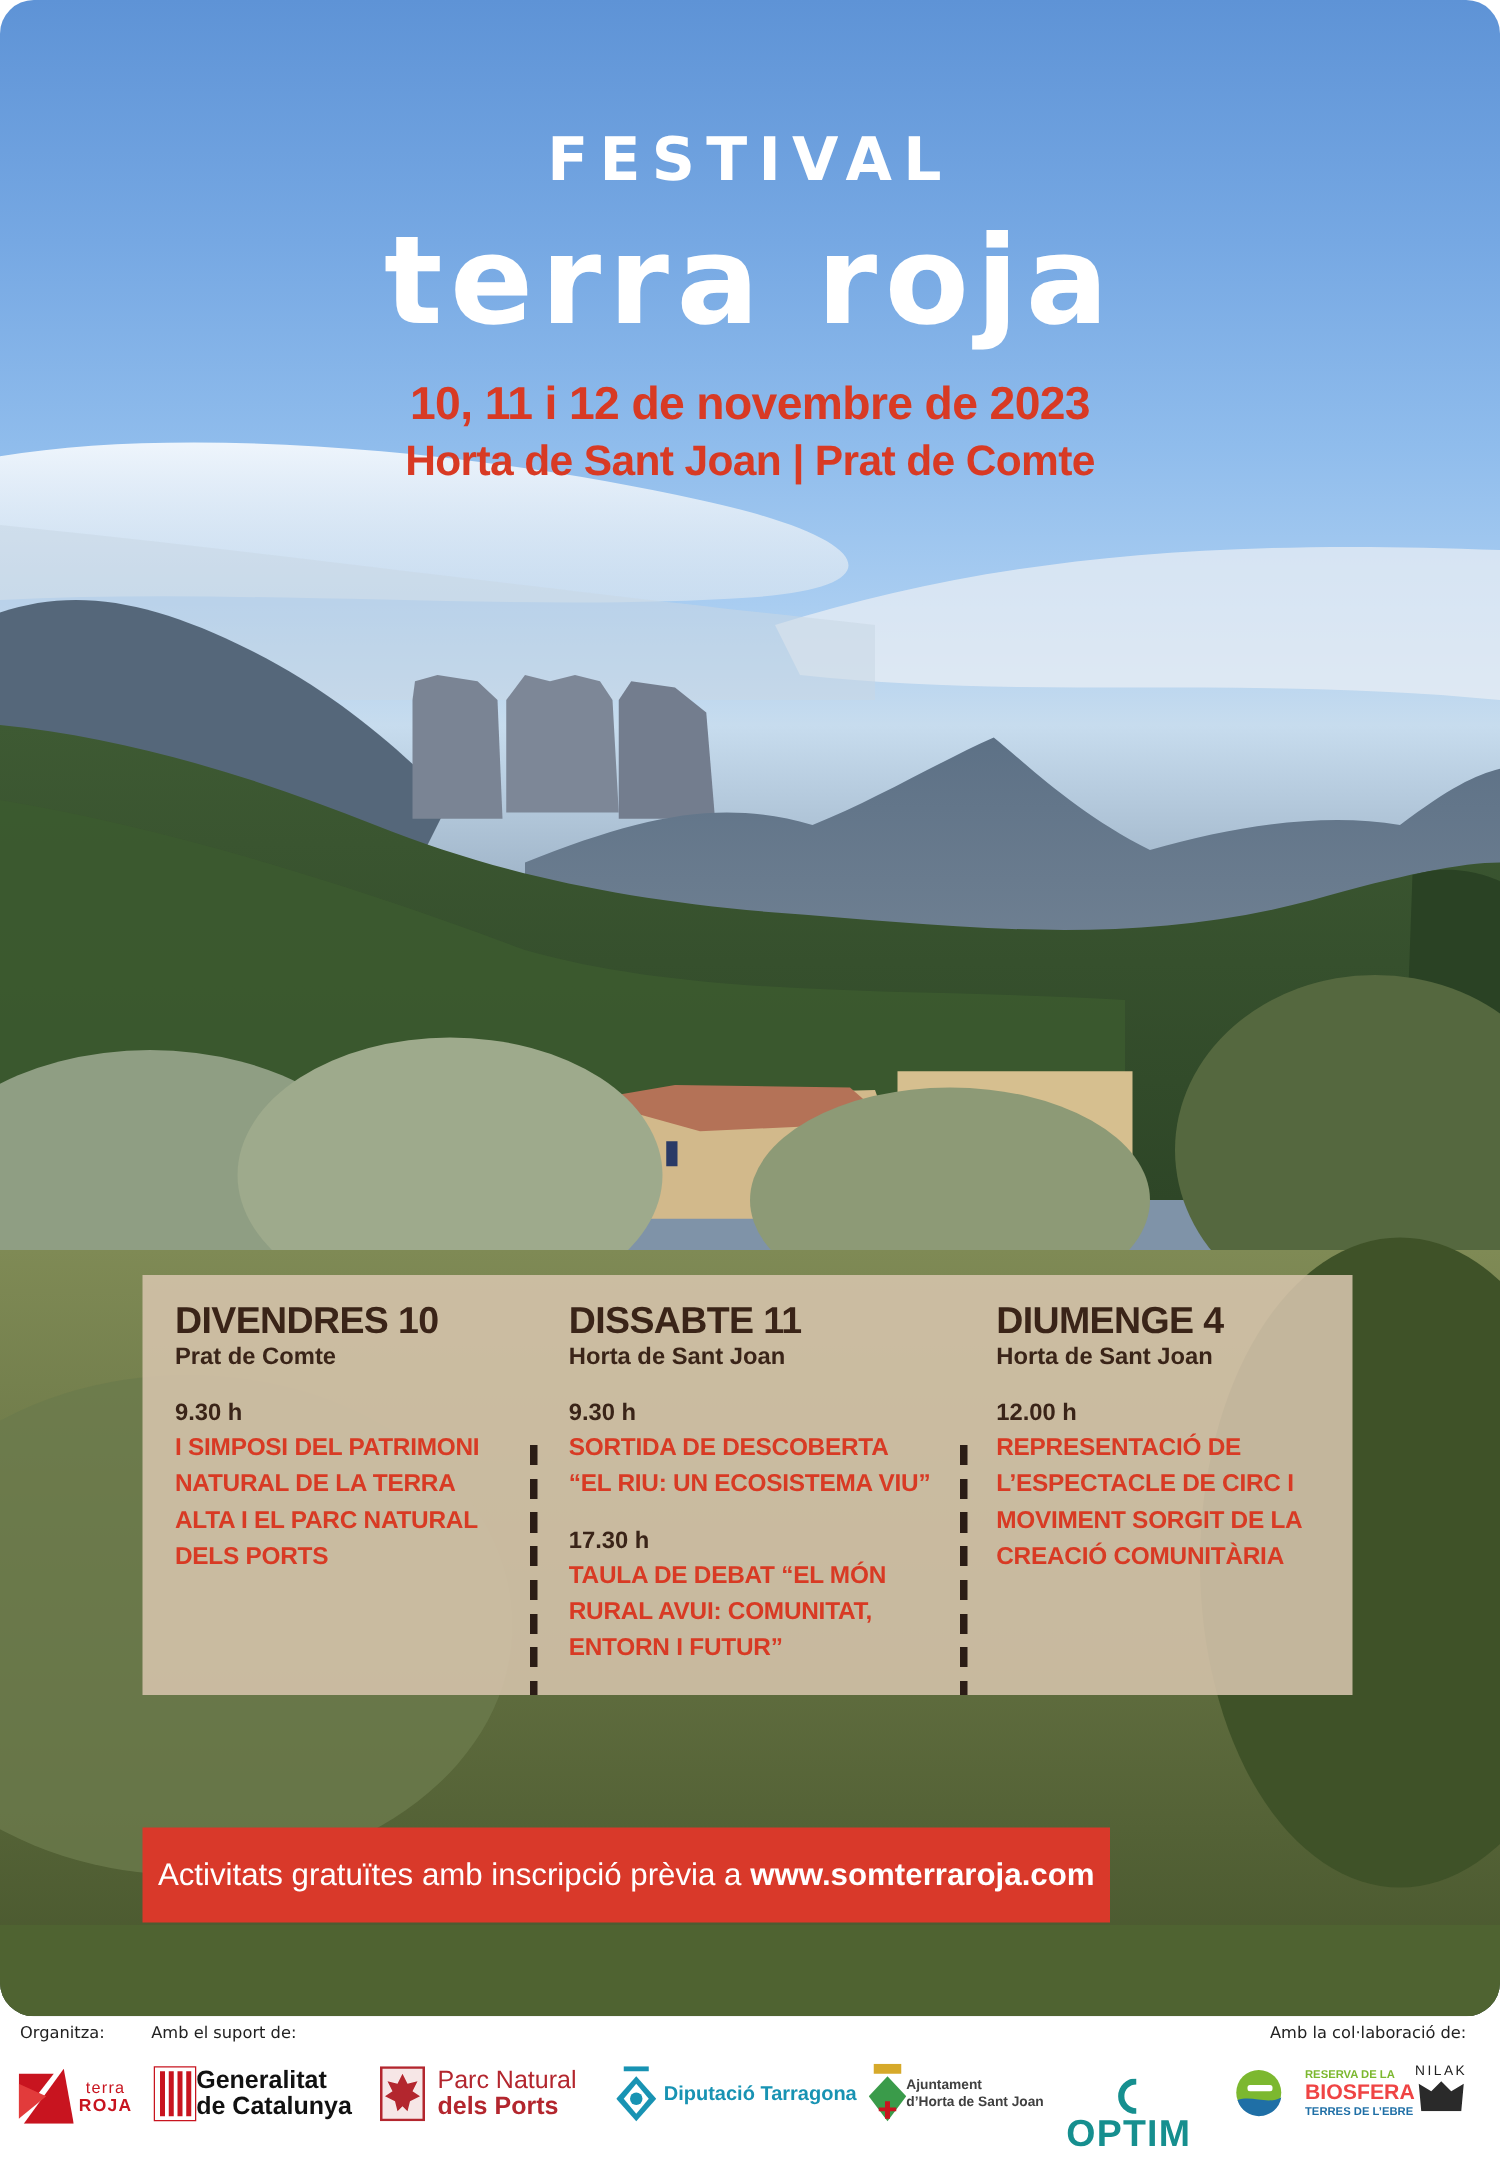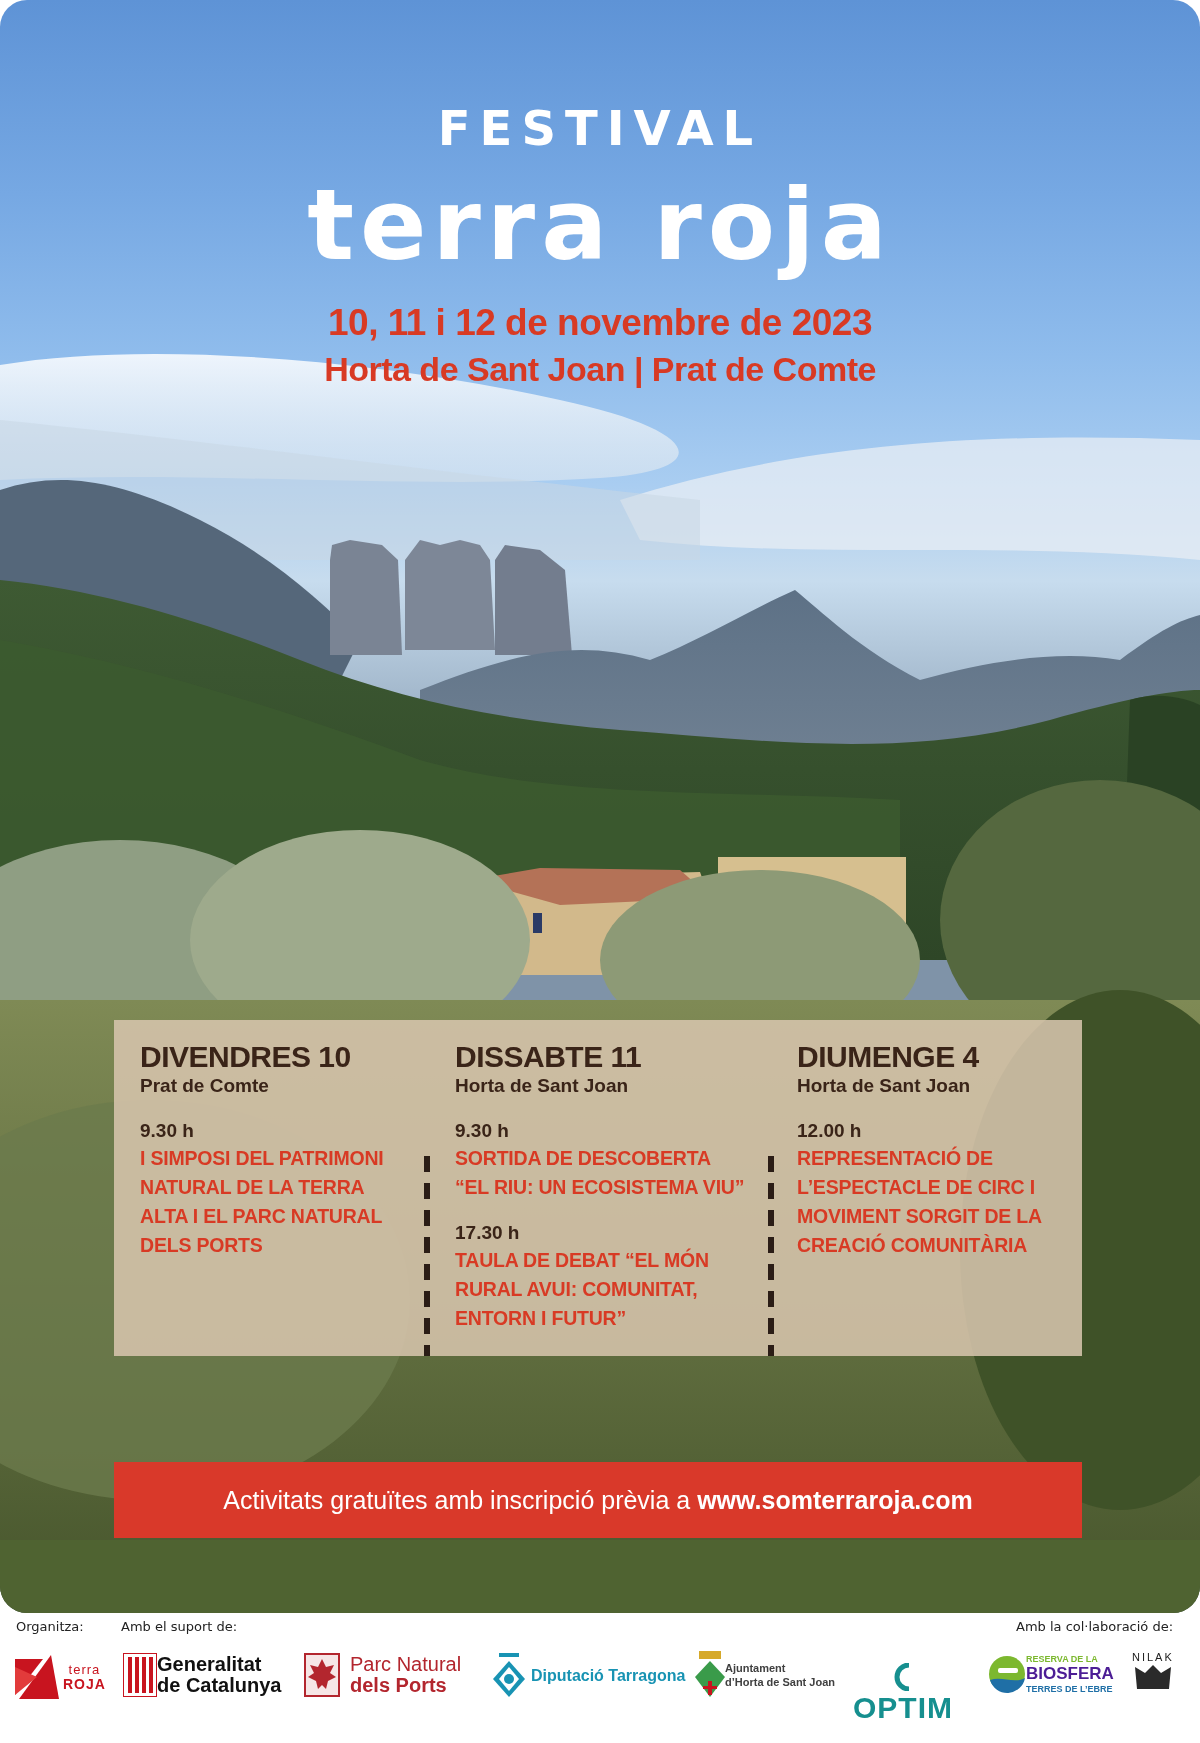--- a/index.html
+++ b/index.html
@@ -19,21 +19,21 @@
   .big-a { position:absolute; left:728px; top:337px; width:193px; height:200px; }
   .col { position:absolute; top:20px; }
   .col h2 { font-size:30px; font-weight:bold; color:#3a2418; letter-spacing:-0.5px; line-height:34px; }
   .col .loc { font-size:19px; font-weight:bold; color:#3a2418; line-height:24px; margin-bottom:20px; }
   .ev { margin-bottom:18px; }
   .ev .time { font-size:19px; font-weight:bold; color:#3a2418; line-height:26px; }
   .ev .title { font-size:19.5px; font-weight:bold; color:#d83a24; line-height:29px; white-space:pre-line; letter-spacing:-0.2px; }
   .divider { position:absolute; width:6px;
     background:repeating-linear-gradient(180deg,#2b1d16 0 16px,transparent 16px 27px); }
 
-  .banner { position:absolute; left:114px; top:1462px; width:968px; height:76px; background:#d9392a;
+  .banner { position:absolute; left:114px; top:1462px; width:774px; height:76px; background:#d9392a;
     color:#fff; font-size:25px; line-height:76px; text-align:center; }
   .banner b { font-weight:bold; }
 
   .footer { position:absolute; left:0; top:1613px; width:1200px; height:130px; background:#fff; }
   .flabel { position:absolute; top:6px; font-size:13px; color:#222; font-family:"DejaVu Sans", sans-serif; }
   .logo { position:absolute; display:flex; align-items:center; }
   .ltext { font-family:"Liberation Sans", sans-serif; }
 </style>
 </head>
 <body>
@@ -225,23 +225,23 @@
     </svg>
     <div class="ltext" style="font-size:30px; font-weight:bold; color:#168f8f; letter-spacing:1px;">OPTIM</div>
   </div>
 
   <div class="logo" style="left:988px; top:40px;">
     <svg width="38" height="40" viewBox="0 0 38 40">
       <circle cx="19" cy="20" r="18" fill="#7cb82f"></circle>
       <path d="M2 26 C 14 22, 26 30, 37 24 A 18 18 0 0 1 2 26 Z" fill="#1f6fa6"></path>
       <rect x="10" y="14" width="20" height="5" rx="2" fill="#fff"></rect>
     </svg>
-    <div style="margin-left:0; line-height:12px;">
+    <div style="margin-left:18px; line-height:12px;">
       <div class="ltext" style="font-size:9px; font-weight:bold; color:#7cb82f;">RESERVA DE LA</div>
-      <div class="ltext" style="font-size:17px; font-weight:bold; color:#4c1d95; line-height:18px;">BIOSFERA</div>
+      <div class="ltext" style="font-size:17px; font-weight:bold; color:#ef4444; line-height:18px;">BIOSFERA</div>
       <div class="ltext" style="font-size:9px; font-weight:bold; color:#1f6fa6;">TERRES DE L’EBRE</div>
     </div>
   </div>
 
   <div class="logo" style="left:1132px; top:38px; flex-direction:column;">
     <div class="ltext" style="font-size:11px; letter-spacing:2px; color:#222;">NILAK</div>
     <svg width="40" height="26" viewBox="0 0 40 26">
       <path d="M2 4 L12 10 L20 2 L28 10 L38 4 L36 26 L4 26 Z" fill="#2a2a2a"></path>
     </svg>
   </div>

